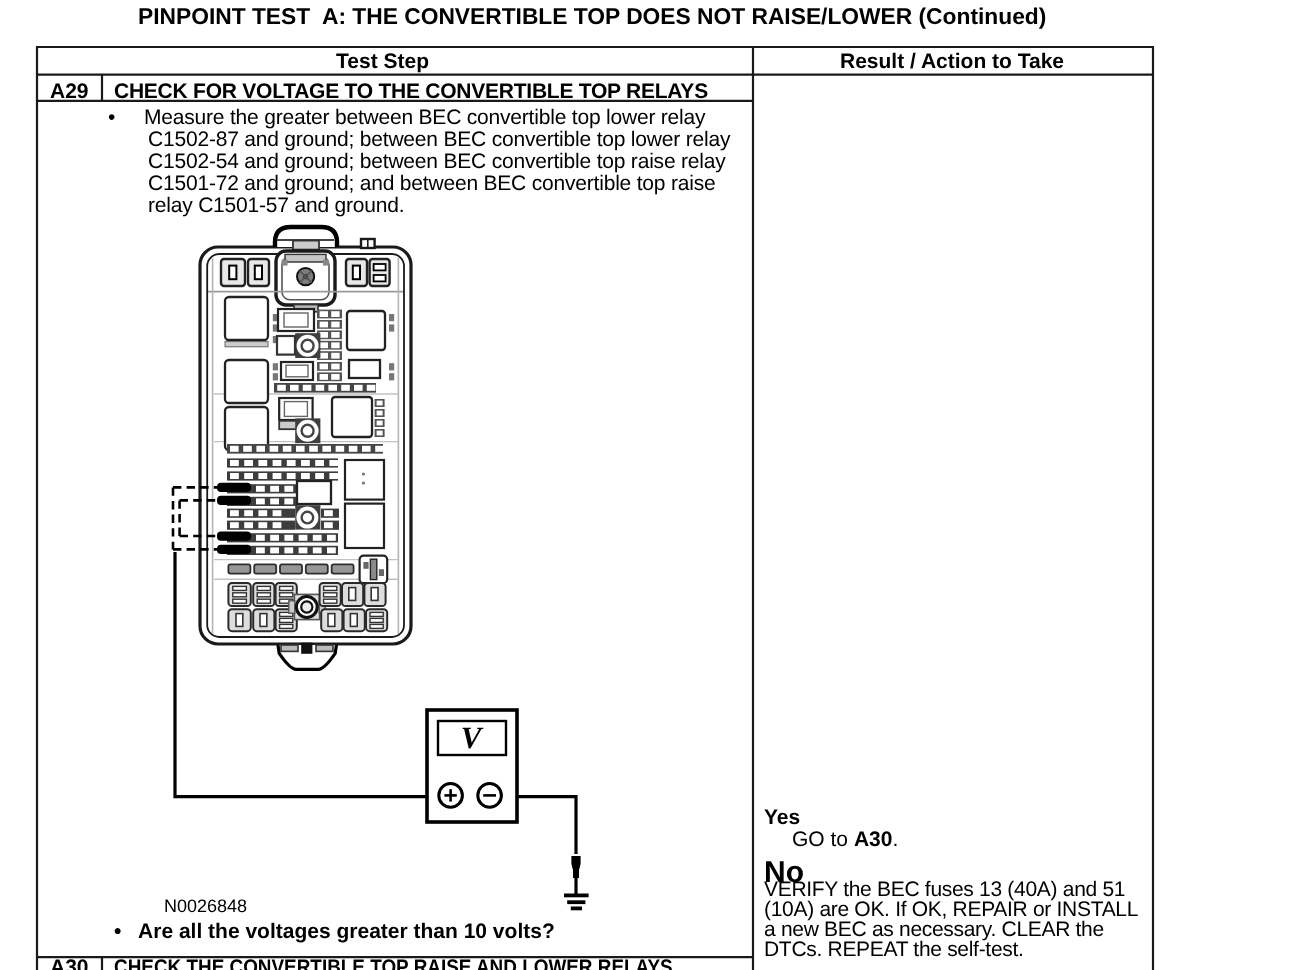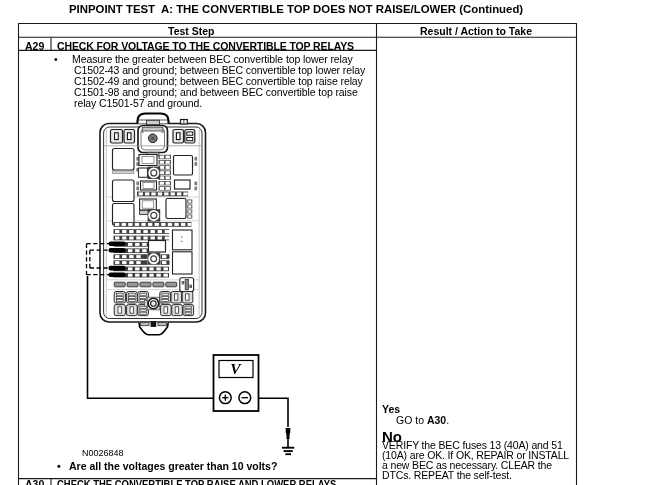--- a/index.html
+++ b/index.html
@@ -18,23 +18,23 @@
 
 <div class="abs b" style="left:420px;top:24.8px;font-size:10.5px;">Result / Action to Take</div>
 
 <div class="abs b" style="left:25px;top:39.6px;font-size:10.5px;">A29</div>
 
 <div class="abs b" style="left:57px;top:39.6px;font-size:10.5px;letter-spacing:-0.12px;">CHECK FOR VOLTAGE TO THE CONVERTIBLE TOP RELAYS</div>
 
 <div class="abs" style="left:54px;top:54.3px;font-size:10.5px;line-height:10.9px;letter-spacing:-0.1px;">
 <span style="position:absolute;left:0;top:0;">•</span>
 <span style="position:absolute;left:18px;top:0;">Measure the greater between BEC convertible top lower relay</span>
-<span style="position:absolute;left:20px;top:10.9px;">C1502-43 and ground; between BEC convertible top lower relay</span>
-<span style="position:absolute;left:20px;top:21.8px;">C1502-49 and ground; between BEC convertible top raise relay</span>
-<span style="position:absolute;left:20px;top:32.7px;">C1501-98 and ground; and between BEC convertible top raise</span>
+<span style="position:absolute;left:20px;top:10.9px;">C1502-87 and ground; between BEC convertible top lower relay</span>
+<span style="position:absolute;left:20px;top:21.8px;">C1502-54 and ground; between BEC convertible top raise relay</span>
+<span style="position:absolute;left:20px;top:32.7px;">C1501-72 and ground; and between BEC convertible top raise</span>
 <span style="position:absolute;left:20px;top:43.6px;">relay C1501-57 and ground.</span>
 </div>
 
 <div class="abs" style="left:66px;top:448px;font-size:9px;padding-left:16px;">N0026848</div>
 
 <div class="abs b" style="left:57px;top:459.8px;font-size:10.5px;">•&nbsp;&nbsp; Are all the voltages greater than 10 volts?</div>
 
 <div class="abs b" style="left:382px;top:403px;font-size:10.5px;">Yes</div>
 
 <div class="abs" style="left:396px;top:413.6px;font-size:10.5px;">GO to <span class="b">A30</span>.</div>

